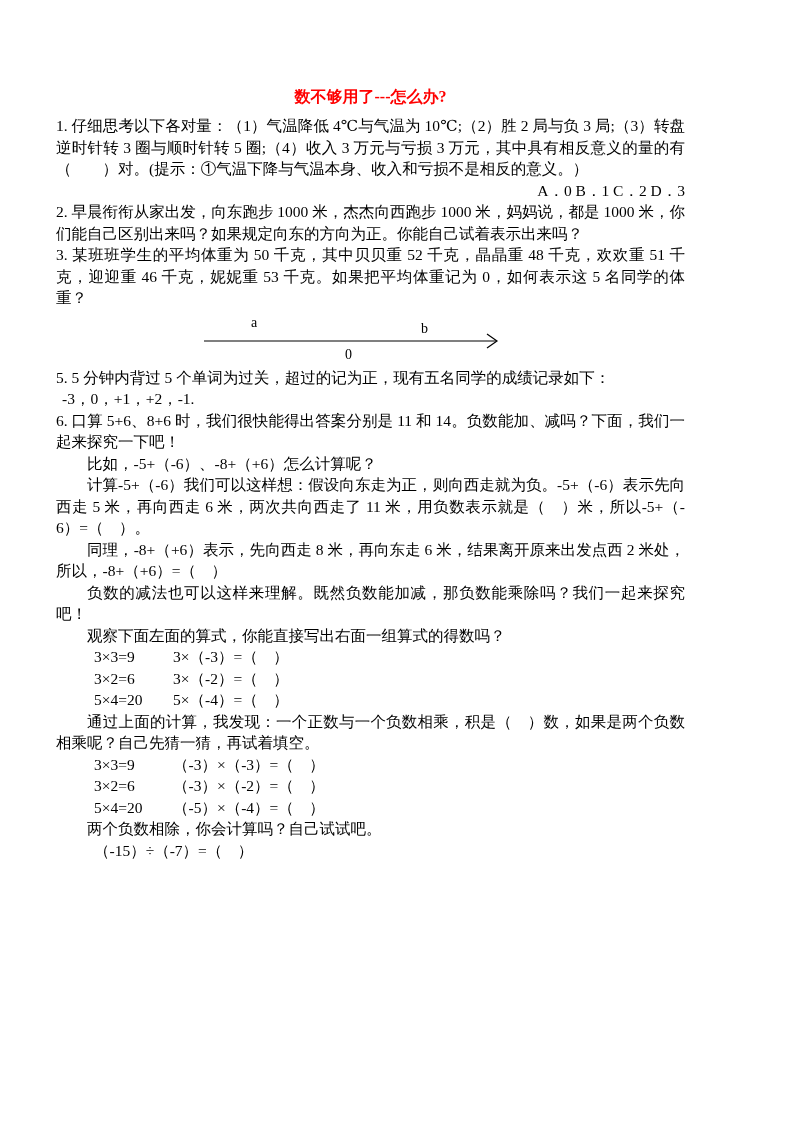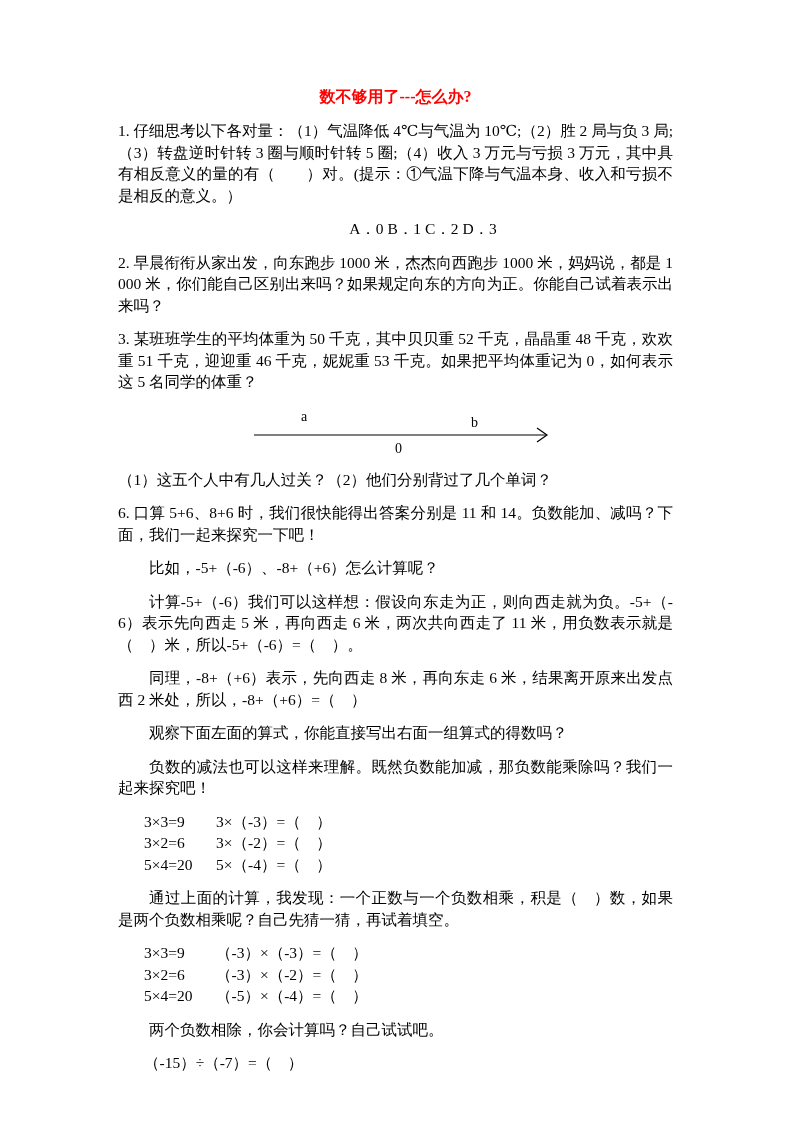--- a/index.html
+++ b/index.html
@@ -11,40 +11,40 @@
     width: 793px;
     height: 1122px;
     overflow: hidden;
     font-family: "Liberation Serif", "DejaVu Serif", serif;
     color: #000000;
   }
   .page {
     box-sizing: border-box;
     width: 793px;
     height: 1112px;
-    padding: 86px 108px 40px 106px;
+    padding: 86px 108px 40px 56px;
   }
   .title {
     margin: 0 0 7px 0;
     text-align: center;
     font-size: 16px;
     font-weight: bold;
     color: #ff0000;
     line-height: 22px;
   }
   .para {
-    margin: 12px;
+    margin: 0;
     font-size: 15.5px;
     line-height: 21.5px;
     text-align: justify;
     word-break: break-all;
   }
   .options {
     padding-left: 55px;
-    text-align: center;
+    text-align: right;
   }
   .ind {
     text-indent: 2em;
   }
   .scores {
     padding-left: 6px;
     text-align: left;
   }
   .numberline {
     height: 52px;
@@ -56,20 +56,21 @@
   .numberline text {
     font-family: "Liberation Serif", "DejaVu Serif", serif;
     font-size: 14px;
     fill: #000000;
   }
   .eq-row {
     display: flex;
     padding-left: 38px;
     font-size: 15.5px;
     line-height: 21.5px;
+    gap: 7px;
   }
   .eq-left {
     display: inline-block;
     width: 72px;
     flex: 0 0 72px;
   }
   .div-left {
     display: inline-block;
     width: 197px;
     flex: 0 0 197px;
@@ -93,28 +94,29 @@
   <div class="numberline">
     <svg width="575" height="52" viewBox="0 0 575 52">
       <text x="195" y="16">a</text>
       <text x="365" y="22">b</text>
       <line x1="148" y1="30" x2="440" y2="30" stroke="#000000" stroke-width="1.2"></line>
       <polyline points="431,23 441,30 431,37" fill="none" stroke="#000000" stroke-width="1.2"></polyline>
       <text x="289" y="48">0</text>
     </svg>
   </div>
 
-  <p class="para">（1）这五个人中有几人过关？（2）他们分别背过了几个单词？</p>
+  <p class="para">5. 5 分钟内背过 5 个单词为过关，超过的记为正，现有五名同学的成绩记录如下：</p>
+  <p class="para scores">-3，0，+1，+2，-1.</p>
 
   <p class="para">6. 口算 5+6、8+6 时，我们很快能得出答案分别是 11 和 14。负数能加、减吗？下面，我们一起来探究一下吧！</p>
   <p class="para ind">比如，-5+（-6）、-8+（+6）怎么计算呢？</p>
   <p class="para ind">计算-5+（-6）我们可以这样想：假设向东走为正，则向西走就为负。-5+（-6）表示先向西走 5 米，再向西走 6 米，两次共向西走了 11 米，用负数表示就是（　）米，所以-5+（-6）=（　）。</p>
   <p class="para ind">同理，-8+（+6）表示，先向西走 8 米，再向东走 6 米，结果离开原来出发点西 2 米处，所以，-8+（+6）=（　）</p>
+  <p class="para ind">负数的减法也可以这样来理解。既然负数能加减，那负数能乘除吗？我们一起来探究吧！</p>
   <p class="para ind">观察下面左面的算式，你能直接写出右面一组算式的得数吗？</p>
-  <p class="para ind">负数的减法也可以这样来理解。既然负数能加减，那负数能乘除吗？我们一起来探究吧！</p>
 
   <div class="eq-row">
     <span class="eq-left">3×3=9</span>
     <span class="eq-right">3×（-3）=（　）</span>
   </div>
   <div class="eq-row">
     <span class="eq-left">3×2=6</span>
     <span class="eq-right">3×（-2）=（　）</span>
   </div>
   <div class="eq-row">

